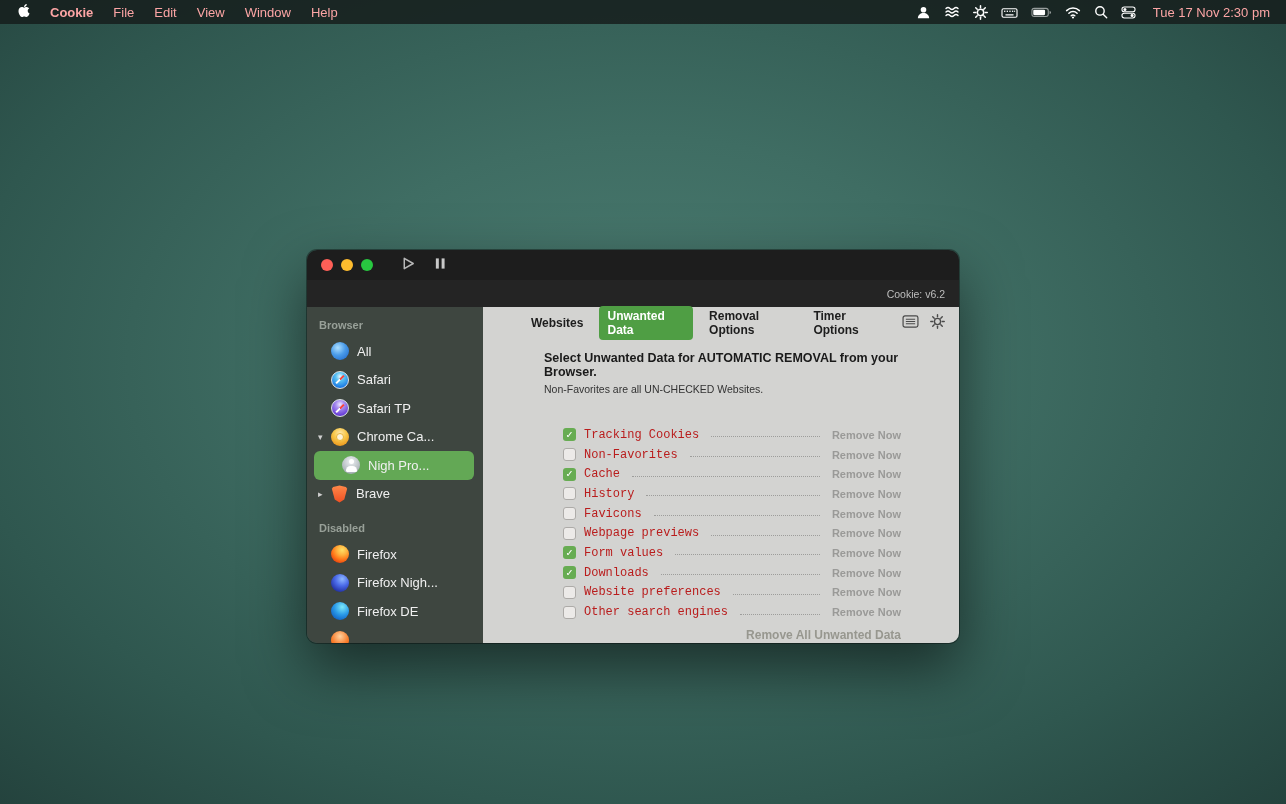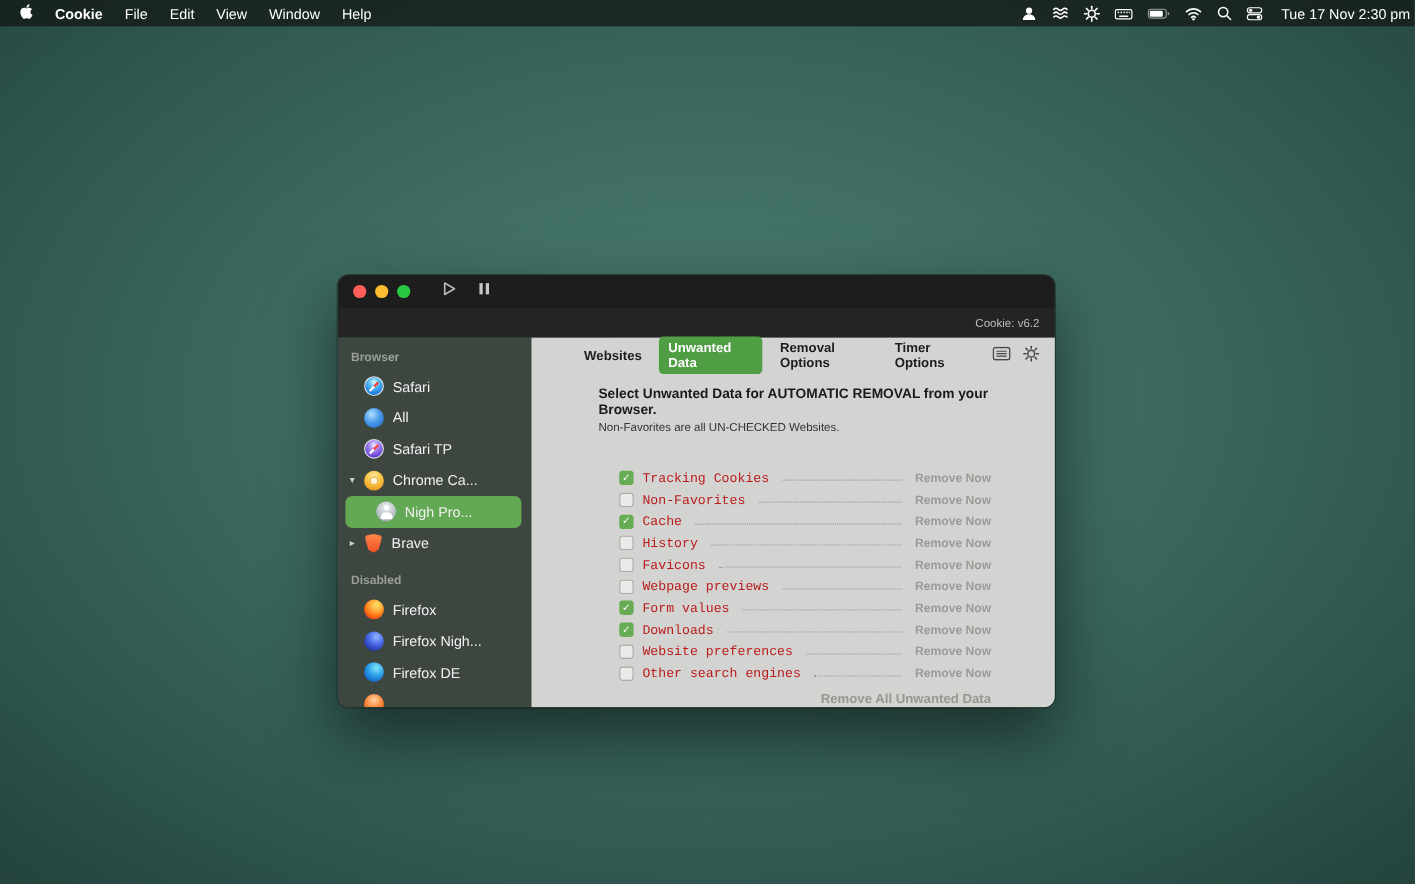--- a/index.html
+++ b/index.html
@@ -7,22 +7,22 @@
   body {
     font-family:"Liberation Sans","DejaVu Sans",sans-serif;
     background-color:#2c5049;
     background-image: radial-gradient(ellipse 980px 640px at 50% 45%, #4c7d72 0%, #3f6d63 35%, #2f574f 70%, #223f3a 100%);
     position:relative;
   }
 
   
   .menubar {
     position:absolute; top:0; left:0; right:0; height:24px;
-    background:rgba(22,29,27,.84); color:#ffffff;
-    display:flex; align-items:center; padding:0 4px 0 18px;
+    background:rgba(22,29,27,.84); color:#fca5a5;
+    display:flex; align-items:center; padding:0 16px 0 18px;
     font-size:13px;
   }
   .menubar .left { display:flex; align-items:center; gap:20px; }
   .menubar .appname { font-weight:700; }
   .menubar .menu-item { cursor:default; }
   .menubar .right { margin-left:auto; display:flex; align-items:center; gap:13px;text-align:center; }
   .menubar .right svg { display:block; }
   .menubar .clock { margin-left:4px; font-size:13px; white-space:nowrap; }
 
   
@@ -236,27 +236,27 @@
   <div class="versionbar">
     <span>Cookie: v6.2</span>
   </div>
 
   <div class="winbody">
 
     <div class="sidebar">
       <div class="section-label">Browser</div>
 
       <div class="side-item">
+        <span class="ic ic-globe"></span>
+        <span class="side-label">All</span>
+      </div>
+
+      <div class="side-item">
         <span class="ic ic-safari compass"></span>
         <span class="side-label">Safari</span>
-      </div>
-
-      <div class="side-item">
-        <span class="ic ic-globe"></span>
-        <span class="side-label">All</span>
       </div>
 
       <div class="side-item">
         <span class="ic ic-safari-tp compass"></span>
         <span class="side-label">Safari TP</span>
       </div>
 
       <div class="side-item">
         <span class="chev">▾</span>
         <span class="ic ic-canary"></span>

